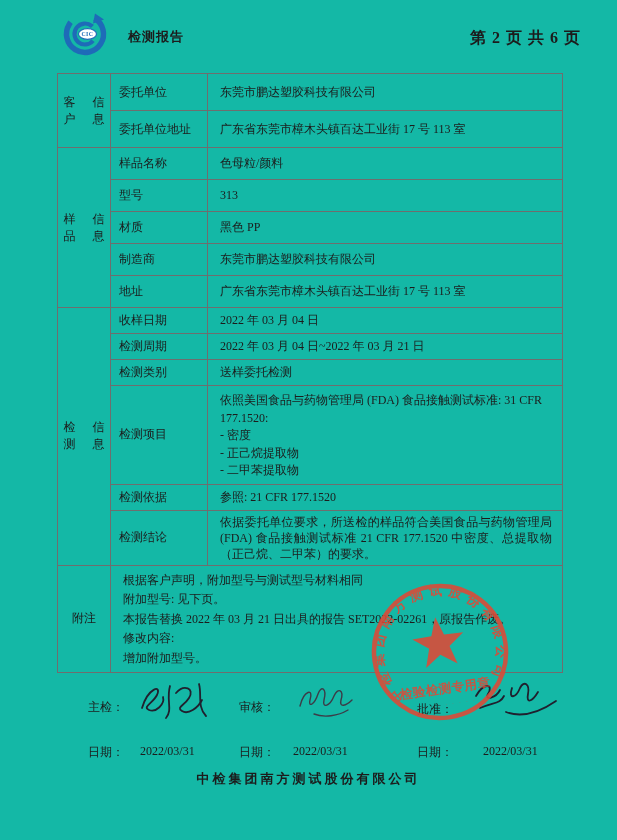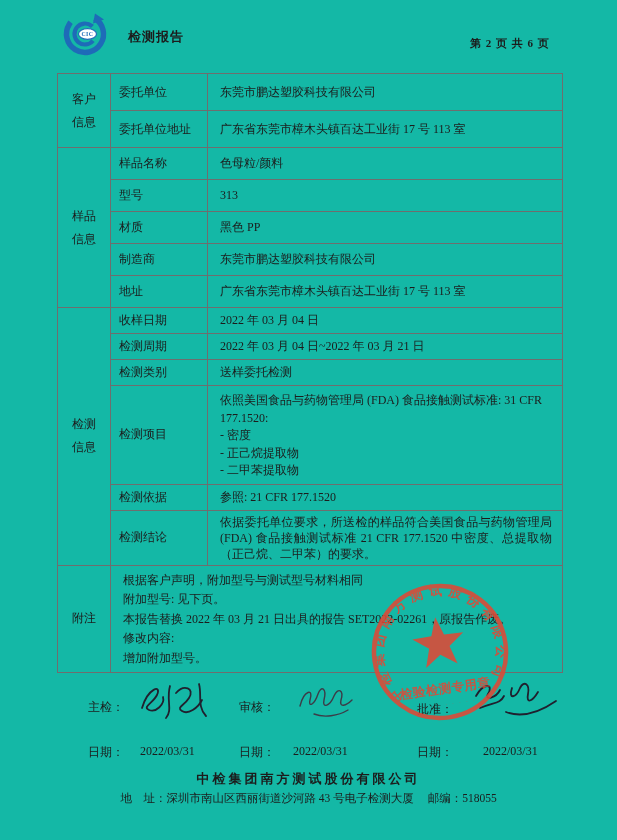--- a/index.html
+++ b/index.html
@@ -4,27 +4,27 @@
 <style>
   * { margin:0; padding:0; box-sizing:border-box; }
   html,body { background:#fff; }
   body { font-family:"Liberation Serif","DejaVu Serif",serif; color:#1c1c1c; }
   .page { position:relative; width:617px; height:840px; background:#14b8a6; overflow:hidden; }
 
   
   .hdr-logo { position:absolute; left:62px; top:11px; }
   .hdr-title { position:absolute; left:128px; top:28px; font-size:13px; font-weight:bold; letter-spacing:1px; }
   .hdr-no { position:absolute; left:237px; top:28px; font-size:12.5px; font-weight:bold; }
-  .hdr-page { position:absolute; left:470px; top:36px; font-size:11px; font-weight:bold; letter-spacing:1px; }
+  .hdr-page { position:absolute; left:470px; top:28px; font-size:16px; font-weight:bold; letter-spacing:1px; }
 
   
   table.report { position:absolute; left:57px; top:73px; width:505px; border-collapse:collapse; table-layout:fixed; }
   table.report td, table.report th { border:1px solid #6e6e6e; font-size:12px; font-weight:normal; vertical-align:middle; overflow:hidden; }
   th.grp { width:53px; text-align:center; }
-  th.grp .gw { display:flex; flex-direction:column; justify-content:center; align-items:center; gap:6px; height:100%; }
+  th.grp .gw { display:flex; flex-direction:row; justify-content:center; align-items:center; gap:6px; height:100%; }
   td.lbl { width:97px; padding-left:8px; }
   td.val { padding-left:12px; padding-right:10px; }
   td.top { vertical-align:top; }
   .ln { line-height:17.5px; }
   td.items { padding-top:6px; padding-bottom:4px; }
   td.concl { line-height:16px; padding-top:3px; padding-bottom:3px; text-align:justify;margin-top:24px; }
   td.note-cell { vertical-align:top; padding:5px 12px 4px 12px; }
   .note-ln { line-height:19.6px; }
 
   
@@ -196,17 +196,14 @@
     <circle cx="76" cy="76" r="66" fill="none" stroke="#df4936" stroke-width="4.5"></circle>
     <polygon fill="#df4936" points="76,41 82.4,59.3 101.7,59.7 86.3,71.3 91.9,89.8 76,78.8 60.1,89.8 65.7,71.3 50.3,59.7 69.6,59.3"></polygon>
     <text font-size="13" fill="#df4936" letter-spacing="5.6" font-weight="bold">
       <textPath href="#arcTop" startOffset="1">中检集团南方测试股份有限公司</textPath>
     </text>
     <text x="76" y="117" text-anchor="middle" font-size="12.5" letter-spacing="0.5" font-weight="bold" fill="#df4936">检验检测专用章</text>
     <text x="76" y="129" text-anchor="middle" font-size="5" fill="#df4936" letter-spacing="2">﹒﹒﹒﹒﹒﹒﹒﹒﹒</text>
   </svg>
 
   <div class="ftr-company">中检集团南方测试股份有限公司</div>
-  <div class="ftr-line1">
-    <span>地　址：</span><span>深圳市南山区西丽街道沙河路 43 号电子检测大厦</span><span class="sp"></span><span>邮编：</span><span>518055</span>
-  </div>
 
 </div>
 
 </body></html>

